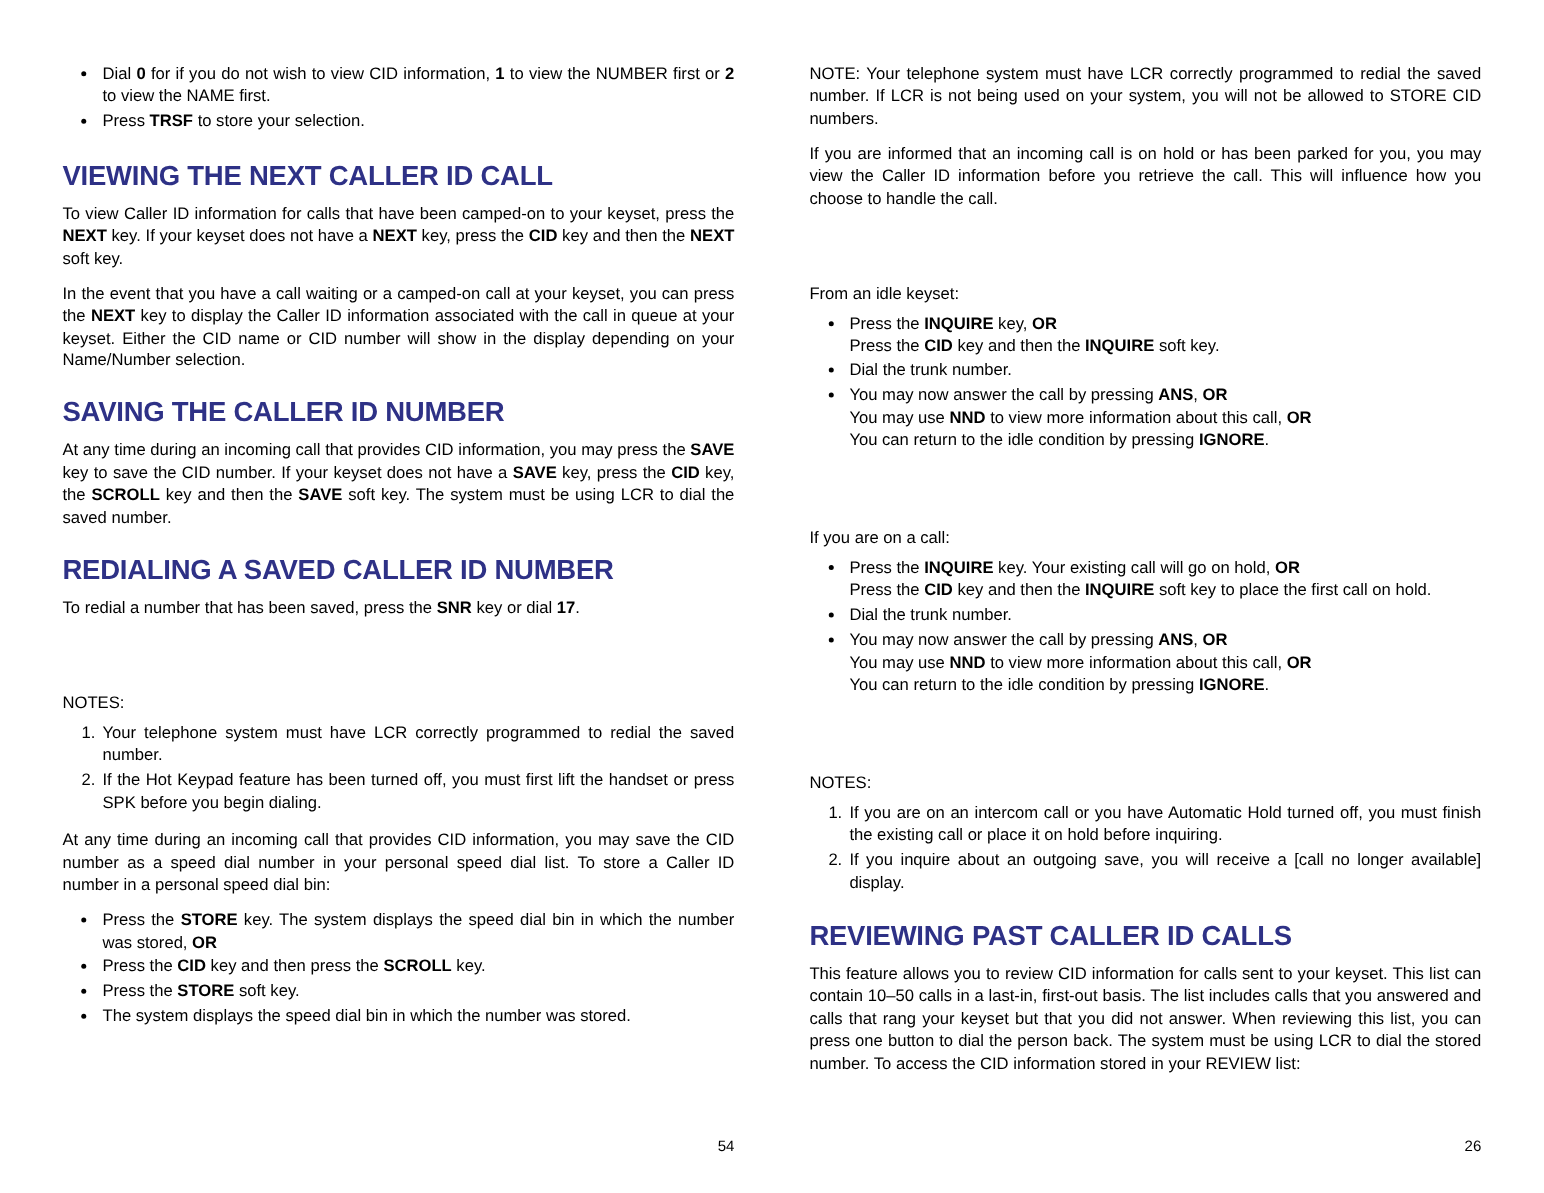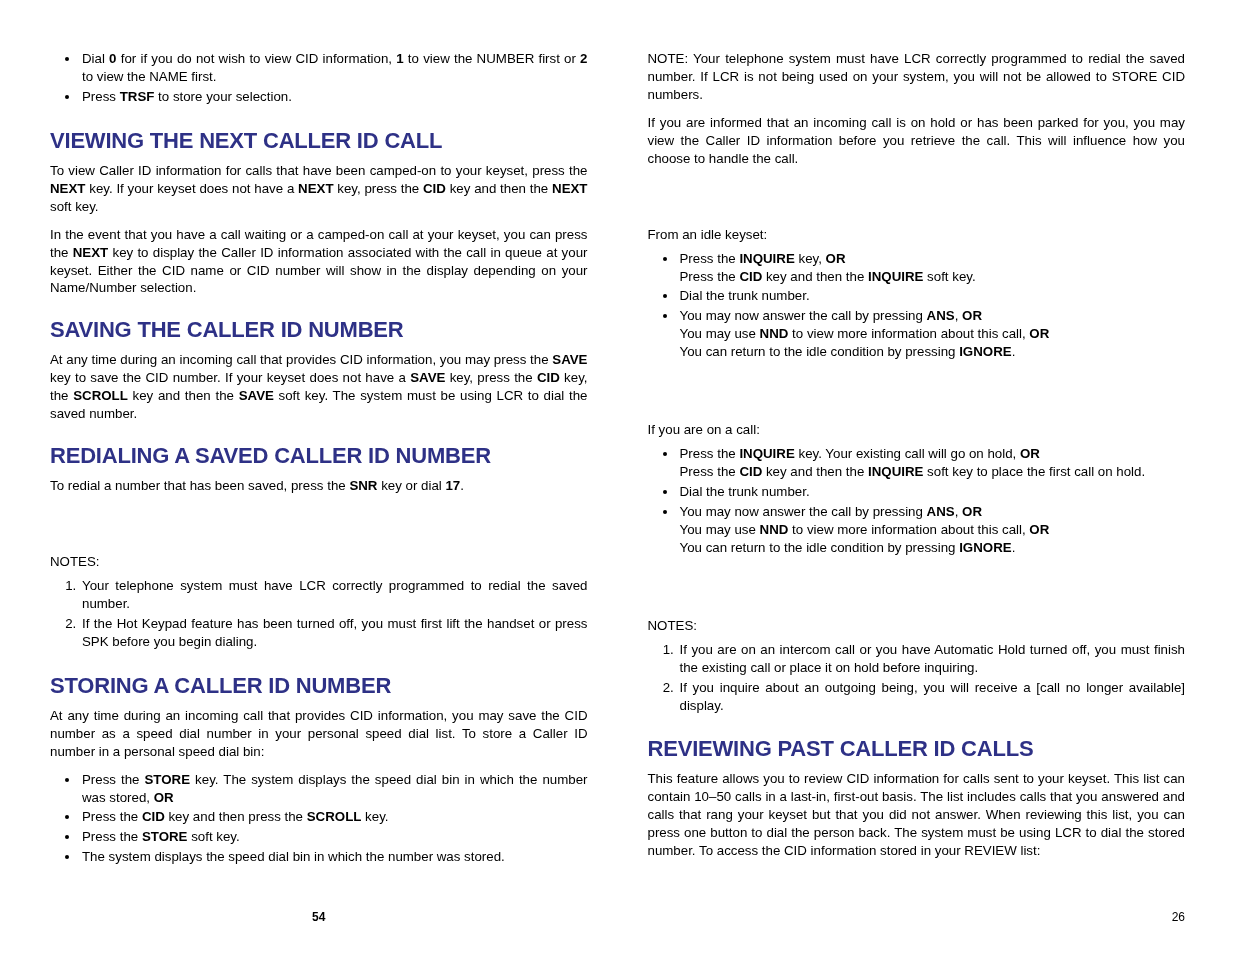--- a/index.html
+++ b/index.html
@@ -42,21 +42,21 @@
     margin-bottom: 10px;
   }
   ul li { list-style-type: disc; margin-bottom: 2px; padding-left: 2px; text-align: justify;}
   ol li { margin-bottom: 2px; padding-left: 2px; text-align: justify;}
   b, strong { font-weight: bold; }
   .page-num {
     margin-top: auto;
     font-size: 12px;
     padding-top: 20px;
   }
-  .col-left .page-num { text-align: center; font-weight: bold; }
+  .col-left .page-num { text-align: right; }
   .col-right .page-num { text-align: right; }
 </style>
 </head>
 <body>
 
 <div class="column col-left">
 
   <ul>
     <li>Dial <b>0</b> for if you do not wish to view CID information, <b>1</b> to view the NUMBER first or <b>2</b> to view the NAME first.</li>
     <li>Press <b>TRSF</b> to store your selection.</li>
@@ -71,21 +71,20 @@
 
   <h2>REDIALING A SAVED CALLER ID NUMBER</h2>
   <p>To redial a number that has been saved, press the <b>SNR</b> key or dial <b>17</b>.</p>
 
   <p class="tight">NOTES:</p>
   <ol>
     <li>Your telephone system must have LCR correctly programmed to redial the saved number.</li>
     <li>If the Hot Keypad feature has been turned off, you must first lift the handset or press SPK before you begin dialing.</li>
   </ol>
 
-  <h2>STORING A CALLER ID NUMBER</h2>
   <p>At any time during an incoming call that provides CID information, you may save the CID number as a speed dial number in your personal speed dial list. To store a Caller ID number in a personal speed dial bin:</p>
   <ul>
     <li>Press the <b>STORE</b> key. The system displays the speed dial bin in which the number was stored, <b>OR</b></li>
     <li>Press the <b>CID</b> key and then press the <b>SCROLL</b> key.</li>
     <li>Press the <b>STORE</b> soft key.</li>
     <li>The system displays the speed dial bin in which the number was stored.</li>
   </ul>
 
   <div class="page-num">54</div>
 </div>
@@ -106,20 +105,20 @@
   <p class="tight">If you are on a call:</p>
   <ul>
     <li>Press the <b>INQUIRE</b> key. Your existing call will go on hold, <b>OR</b><br>Press the <b>CID</b> key and then the <b>INQUIRE</b> soft key to place the first call on hold.</li>
     <li>Dial the trunk number.</li>
     <li>You may now answer the call by pressing <b>ANS</b>, <b>OR</b><br>You may use <b>NND</b> to view more information about this call, <b>OR</b><br>You can return to the idle condition by pressing <b>IGNORE</b>.</li>
   </ul>
 
   <p class="tight">NOTES:</p>
   <ol>
     <li>If you are on an intercom call or you have Automatic Hold turned off, you must finish the existing call or place it on hold before inquiring.</li>
-    <li>If you inquire about an outgoing being, you will receive a [call no longer available] display.</li>
+    <li>If you inquire about an outgoing save, you will receive a [call no longer available] display.</li>
   </ol>
 
   <h2>REVIEWING PAST CALLER ID CALLS</h2>
   <p>This feature allows you to review CID information for calls sent to your keyset. This list can contain 10–50 calls in a last-in, first-out basis. The list includes calls that you answered and calls that rang your keyset but that you did not answer. When reviewing this list, you can press one button to dial the person back. The system must be using LCR to dial the stored number. To access the CID information stored in your REVIEW list:</p>
 
   <div class="page-num">26</div>
 </div>
 
 </body></html>

